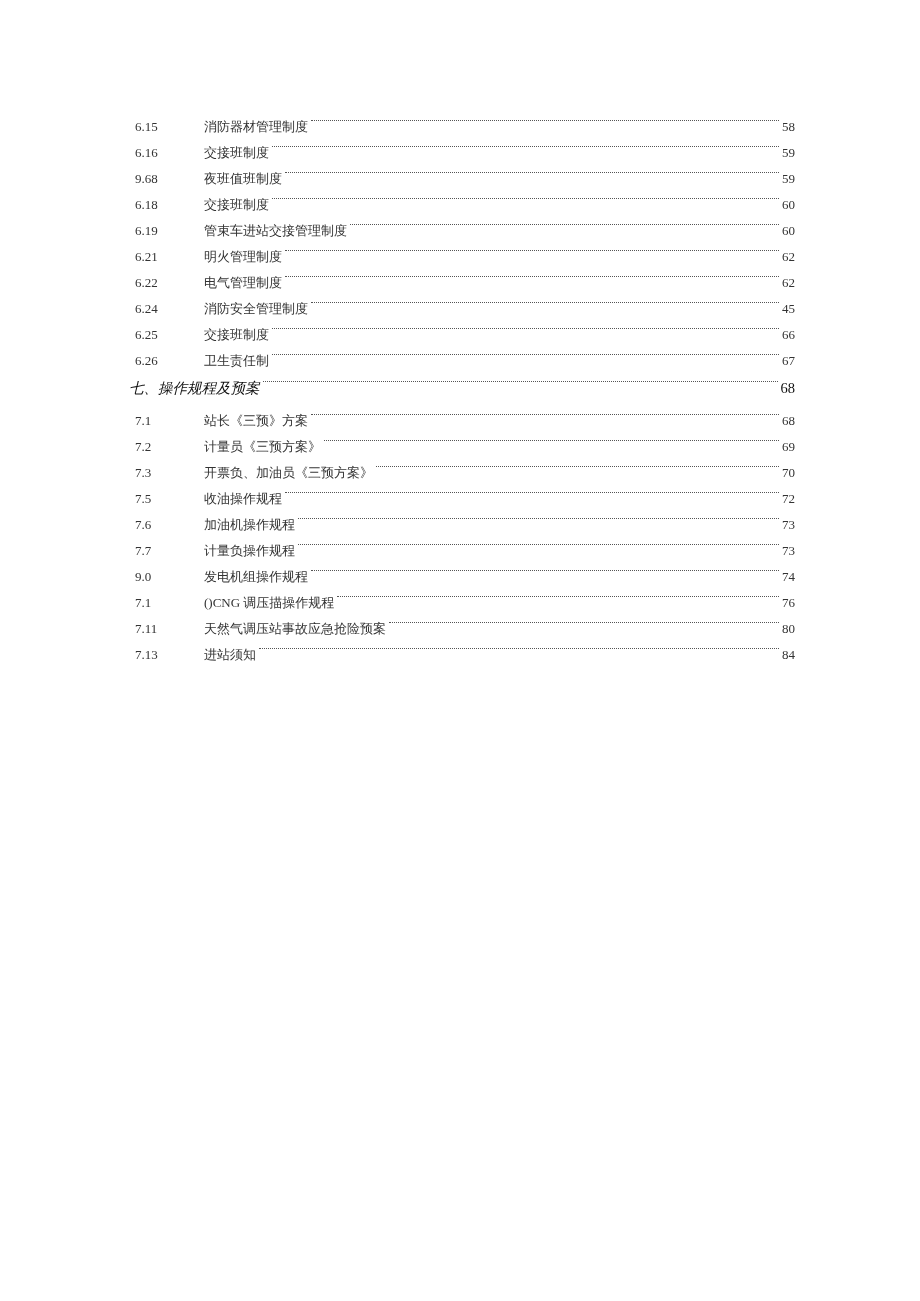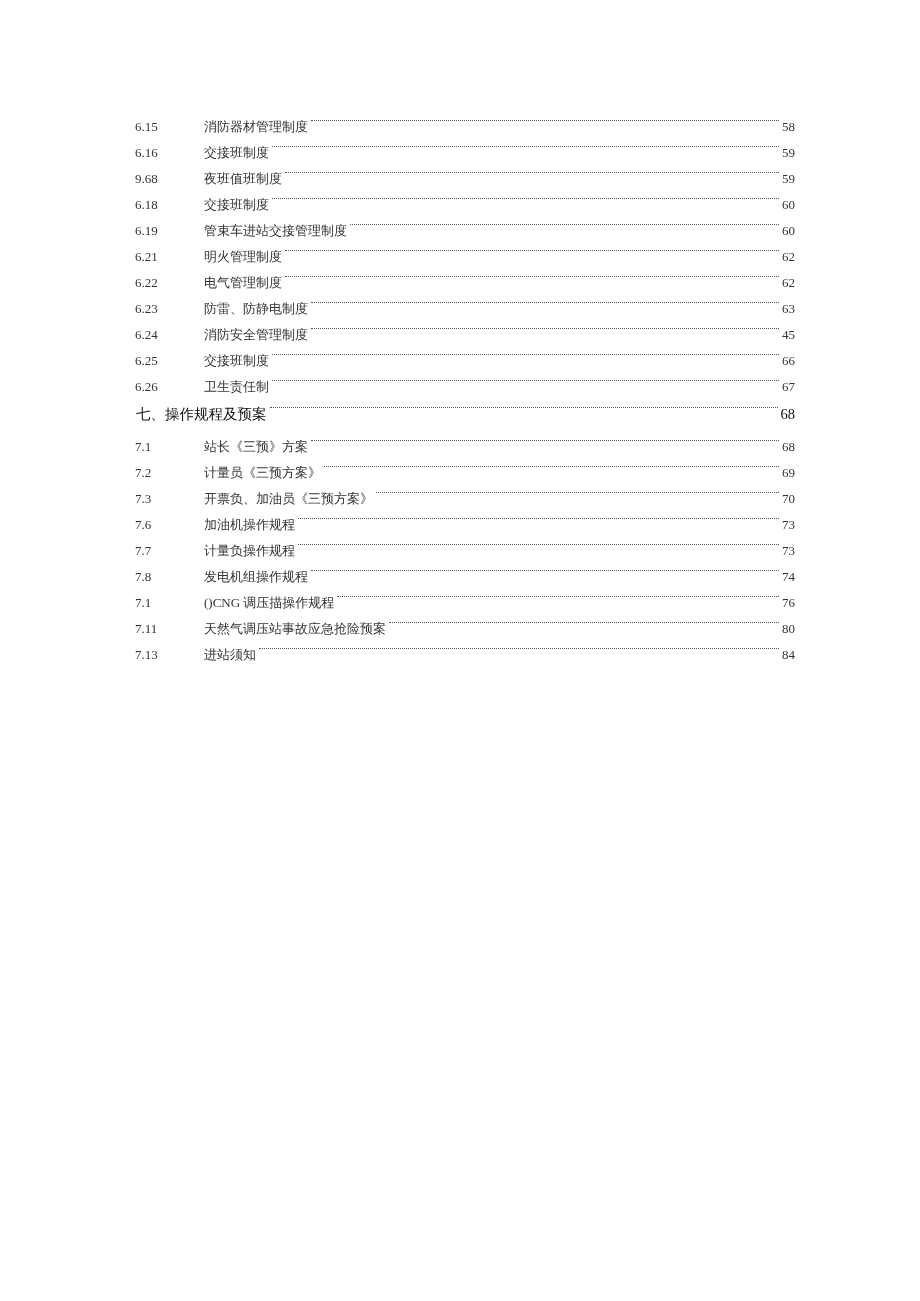--- a/index.html
+++ b/index.html
@@ -45,21 +45,22 @@
       font-size: 14.5px;
       color: #111;
       margin-top: 14px;
       margin-bottom: 18px;
     }
     .level1 .toc-num {
       width: auto;
       padding-left: 0;
     }
     .level1 .toc-title {
-      margin-left: 11px;
+      margin-left: 4px;
+      font-style: italic;
     }
     .level1 .toc-page {
       font-weight: normal;
     }
     .toc-container {
       width: 100%;
     }
   </style>
 </head>
 <body>
@@ -101,26 +102,20 @@
       <span class="toc-dots"></span>
       <span class="toc-page">62</span>
     </div>
     <div class="toc-line level2">
       <span class="toc-num">6.22</span>
       <span class="toc-title">电气管理制度</span>
       <span class="toc-dots"></span>
       <span class="toc-page">62</span>
     </div>
     <div class="toc-line level2">
-      <span class="toc-num">6.23</span>
-      <span class="toc-title">防雷、防静电制度</span>
-      <span class="toc-dots"></span>
-      <span class="toc-page">63</span>
-    </div>
-    <div class="toc-line level2">
       <span class="toc-num">6.24</span>
       <span class="toc-title">消防安全管理制度</span>
       <span class="toc-dots"></span>
       <span class="toc-page">45</span>
     </div>
     <div class="toc-line level2">
       <span class="toc-num">6.25</span>
       <span class="toc-title">交接班制度</span>
       <span class="toc-dots"></span>
       <span class="toc-page">66</span>
@@ -149,33 +144,39 @@
       <span class="toc-dots"></span>
       <span class="toc-page">69</span>
     </div>
     <div class="toc-line level2">
       <span class="toc-num">7.3</span>
       <span class="toc-title">开票负、加油员《三预方案》</span>
       <span class="toc-dots"></span>
       <span class="toc-page">70</span>
     </div>
     <div class="toc-line level2">
+      <span class="toc-num">7.5</span>
+      <span class="toc-title">收油操作规程</span>
+      <span class="toc-dots"></span>
+      <span class="toc-page">72</span>
+    </div>
+    <div class="toc-line level2">
       <span class="toc-num">7.6</span>
       <span class="toc-title">加油机操作规程</span>
       <span class="toc-dots"></span>
       <span class="toc-page">73</span>
     </div>
     <div class="toc-line level2">
       <span class="toc-num">7.7</span>
       <span class="toc-title">计量负操作规程</span>
       <span class="toc-dots"></span>
       <span class="toc-page">73</span>
     </div>
     <div class="toc-line level2">
-      <span class="toc-num">7.8</span>
+      <span class="toc-num">9.0</span>
       <span class="toc-title">发电机组操作规程</span>
       <span class="toc-dots"></span>
       <span class="toc-page">74</span>
     </div>
     <div class="toc-line level2">
       <span class="toc-num">7.1</span>
       <span class="toc-title">()CNG 调压描操作规程</span>
       <span class="toc-dots"></span>
       <span class="toc-page">76</span>
     </div>

